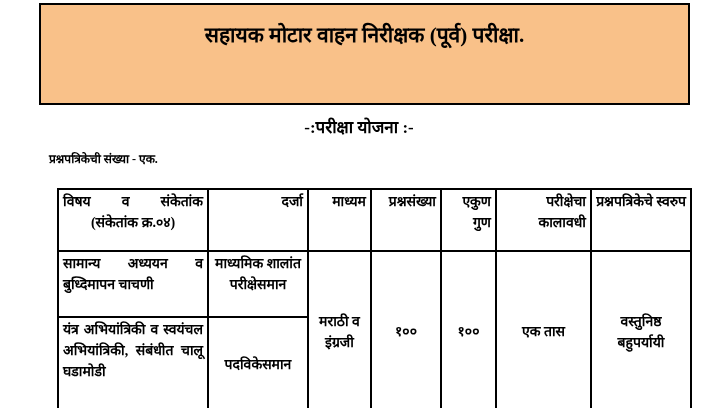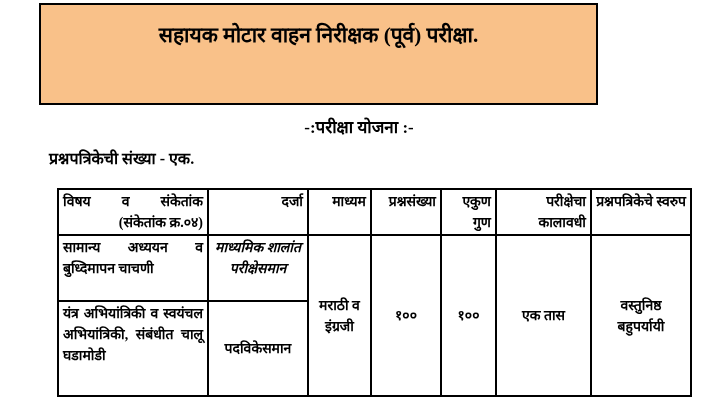--- a/index.html
+++ b/index.html
@@ -14,21 +14,21 @@
     overflow: hidden;
     font-family: "Liberation Serif", serif;
     color: #000;
   }
 
   
   .banner {
     position: absolute;
     left: 39px;
     top: 3px;
-    width: 559px;
+    width: 651px;
     height: 102px;
     box-sizing: border-box;
     background: #F9C189;
     border: 2px solid #000;
     text-align: center;
   }
   .banner-title-mr {
     padding-top: 17px;
     font-size: 21px;
     font-weight: bold;
@@ -49,21 +49,21 @@
     width: 718px;
     text-align: center;
     font-size: 17px;
     font-weight: bold;
     line-height: 24px;
   }
   .paper-count {
     position: absolute;
     top: 148px;
     left: 49px;
-    font-size: 16px;
+    font-size: 12px;
     font-weight: bold;
     line-height: 22px;
   }
 
   
   table.exam {
     position: absolute;
     left: 57px;
     top: 188px;
     width: 633px;
@@ -77,43 +77,42 @@
     line-height: 1.5;
     padding: 1px 4px;
     box-sizing: border-box;
     overflow: visible;
   }
   .exam th {
     vertical-align: top;
     text-align: right;
     font-weight: bold;
   }
-  tr.row-hdr { height: 46px; font-family: Liberation Serif, serif; }
+  tr.row-hdr { height: 62px; font-family: Liberation Serif, serif; }
   tr.row-1   { height: 66px; padding-left: 47px; }
   tr.row-2   { height: 95px; }
 
   th.th-subject { text-align: left; }
   .hdr-line1 {
     display: block;
     text-align: justify;
     text-align-last: justify;
   }
   .hdr-line2 {
     display: block;
-    text-align: right;
+    text-align: center;
   }
 
   td.cell-subject {
     text-align: justify;
     vertical-align: top;
   }
   td.cell-standard-top {
     text-align: center;
     vertical-align: top;
-    font-style: italic;
   }
   td.cell-standard-mid {
     text-align: center;
     vertical-align: middle;
     margin-top: 12px;
   }
   td.cell-merged {
     text-align: center;
     vertical-align: middle;
   }

